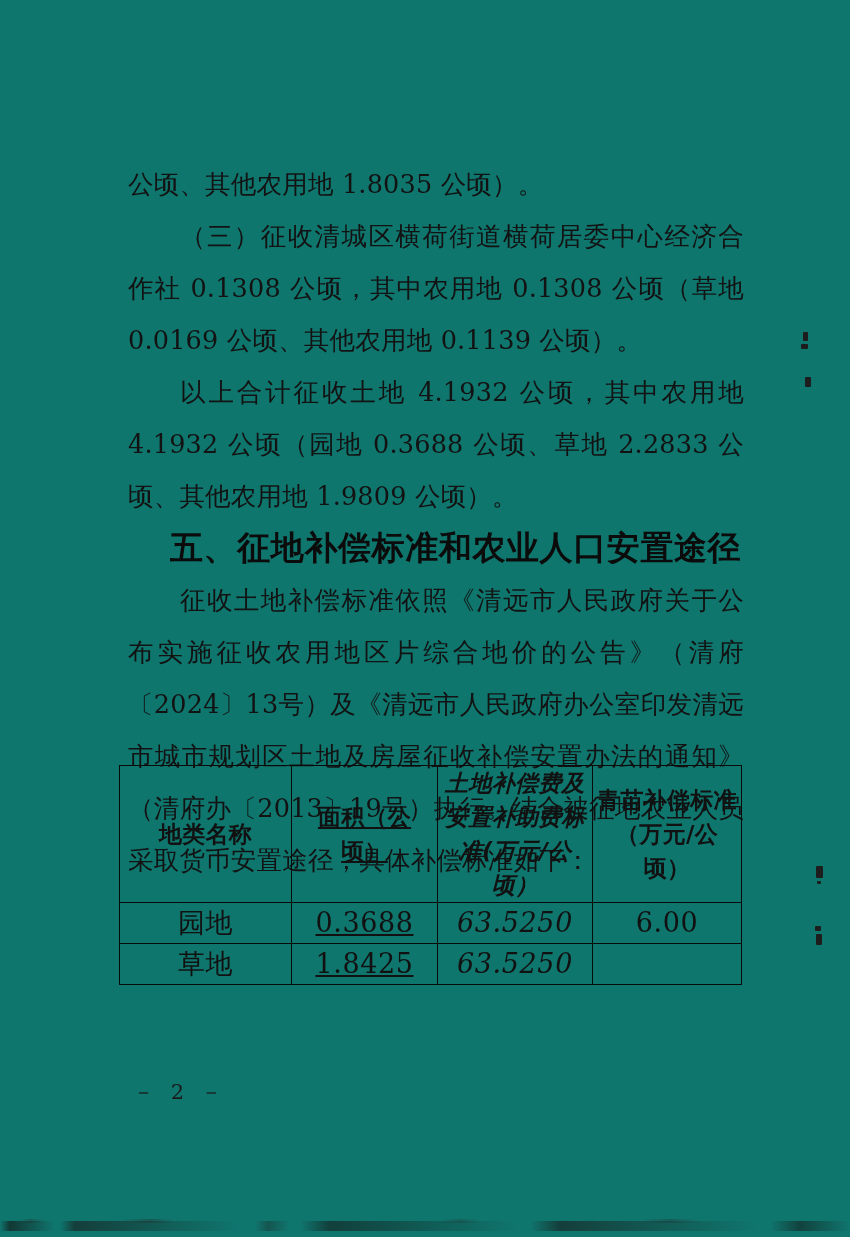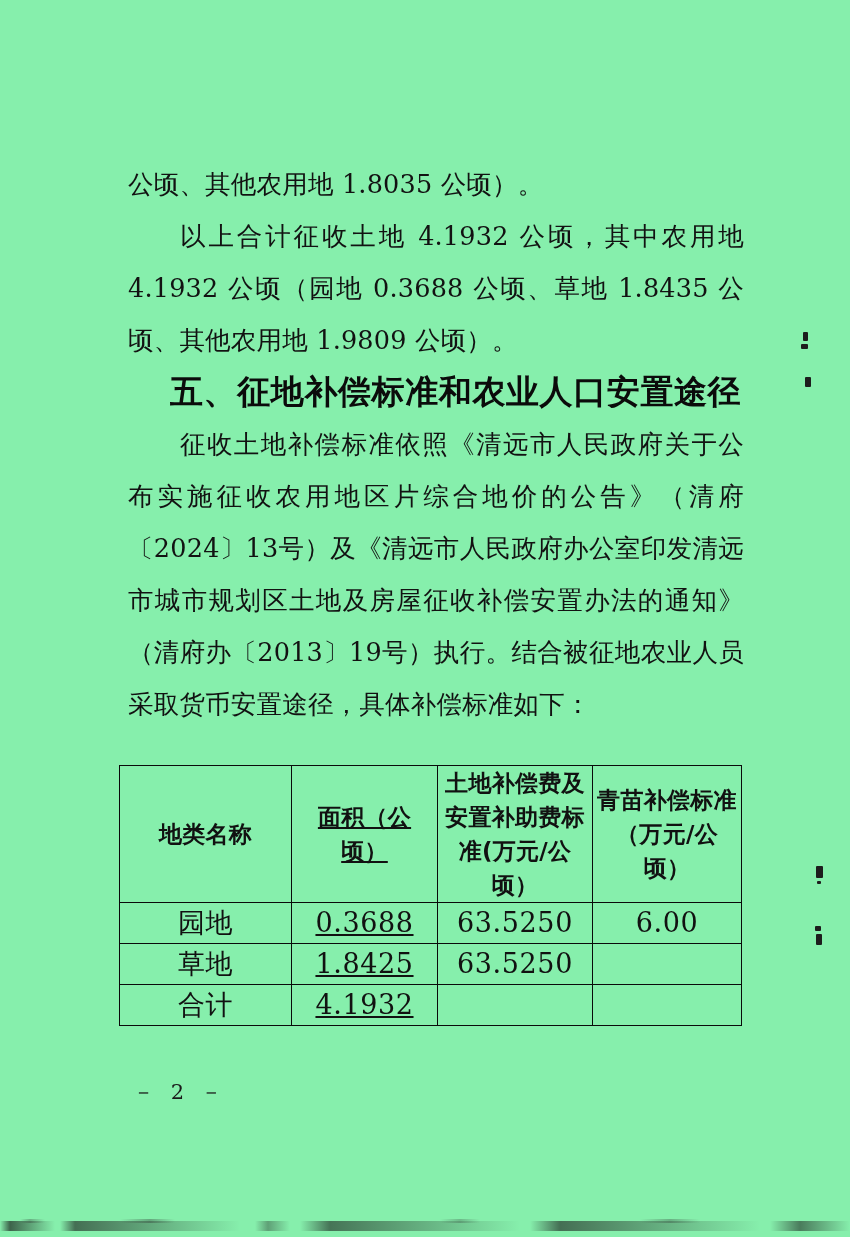--- a/index.html
+++ b/index.html
@@ -12,21 +12,21 @@
     height: 1237px;
     position: relative;
     overflow: hidden;
     font-family: "DejaVu Serif", "Liberation Serif", serif;
     color: #000000;
   }
 
   .page {
     position: absolute;
     inset: 0;
-    background: #86efac;
+    background: #0f766e;
   }
 
   
   .content {
     position: absolute;
     left: 128px;
     top: 158px;
     width: 616px;
   }
 
@@ -85,21 +85,21 @@
     line-height: 34px;
     letter-spacing: 0.3px;
   }
   table.comp td {
     height: 40px;
     line-height: 40px;
     letter-spacing: 0.6px;
   }
   .col-1 { width: 171px; }
   .col-2 { width: 145px; text-decoration: underline; }
-  .col-3 { width: 154px; }
+  .col-3 { width: 154px; font-style: italic; }
   .col-4 { width: 148px; }
 
   .th-inner { padding: 0 4px; }
 
   
   .footer {
     position: absolute;
     left: 133px;
     top: 1078px;
     font-size: 21px;
@@ -148,22 +148,23 @@
 </head>
 <body>
 
 <div class="page">
 
   <div class="content">
 
     <p class="para">公顷、其他农用地 1.8035 公顷）。</p>
 
 
-
-    <p class="para indent">以上合计征收土地 4.1932 公顷，其中农用地 4.1932 公顷（园地 0.3688 公顷、草地 1.8435 公顷、其他农用地 1.9809 公顷）。</p>
+    <p class="para indent">（三）征收清城区横荷街道横荷居委中心经济合作社 0.1308 公顷，其中农用地 0.1308 公顷（草地 0.0169 公顷、其他农用地 0.1139 公顷）。</p>
+
+    <p class="para indent">以上合计征收土地 4.1932 公顷，其中农用地 4.1932 公顷（园地 0.3688 公顷、草地 2.2833 公顷、其他农用地 1.9809 公顷）。</p>
 
     <h2 class="heading">五、征地补偿标准和农业人口安置途径</h2>
 
     <p class="para indent">征收土地补偿标准依照《清远市人民政府关于公布实施征收农用地区片综合地价的公告》（清府〔2024〕13号）及《清远市人民政府办公室印发清远市城市规划区土地及房屋征收补偿安置办法的通知》（清府办〔2013〕19号）执行。结合被征地农业人员采取货币安置途径，具体补偿标准如下：</p>
 
   </div>
 
   <div class="table-wrap">
     <table class="comp">
       <thead>
@@ -191,26 +192,20 @@
           <td class="col-2">0.3688</td>
           <td class="col-3">63.5250</td>
           <td class="col-4">6.00</td>
         </tr>
         <tr>
           <td class="col-1">草地</td>
           <td class="col-2">1.8425</td>
           <td class="col-3">63.5250</td>
           <td class="col-4"></td>
         </tr>
-        <tr>
-          <td class="col-1">合计</td>
-          <td class="col-2">4.1932</td>
-          <td class="col-3"></td>
-          <td class="col-4"></td>
-        </tr>
       </tbody>
     </table>
   </div>
 
   <div class="footer">－ 2 －</div>
 
   <div class="speck" style="left:803px; top:332px; width:5px; height:9px;"></div>
   <div class="speck" style="left:801px; top:344px; width:7px; height:5px;"></div>
   <div class="speck" style="left:805px; top:377px; width:6px; height:10px;"></div>
   <div class="speck" style="left:816px; top:866px; width:7px; height:12px;"></div>

